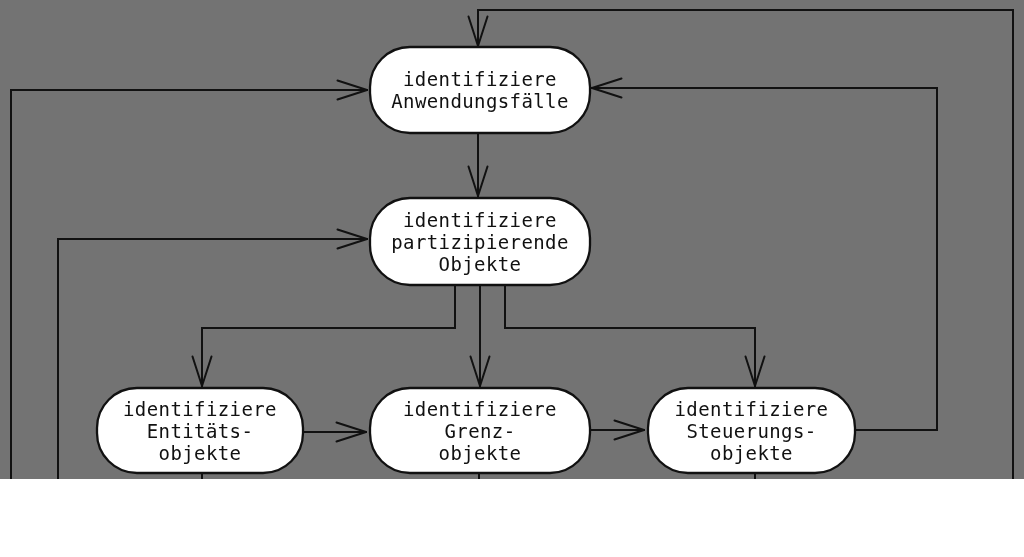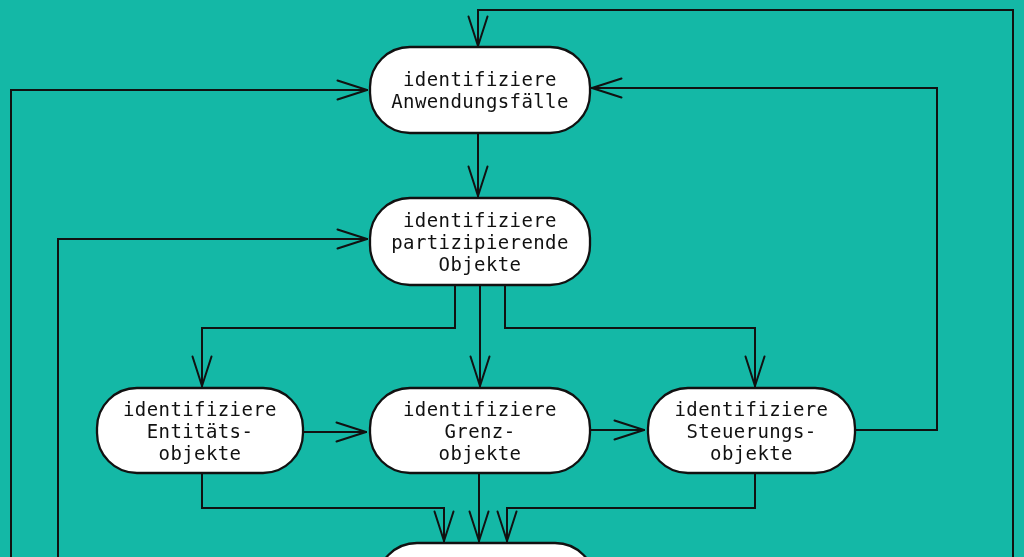--- a/index.html
+++ b/index.html
@@ -3,22 +3,22 @@
 <meta charset="utf-8">
 <style>
   html, body {
     margin: 0;
     padding: 0;
     background: #ffffff;
   }
   #canvas {
     position: relative;
     width: 1024px;
-    height: 557px;
-    background: #14b8a6;
+    height: 479px;
+    background: #737373;
     overflow: hidden;
   }
   svg {
     display: block;
   }
   .edge-line {
     fill: none;
     stroke: #111111;
     stroke-width: 2;
     stroke-linecap: square;

